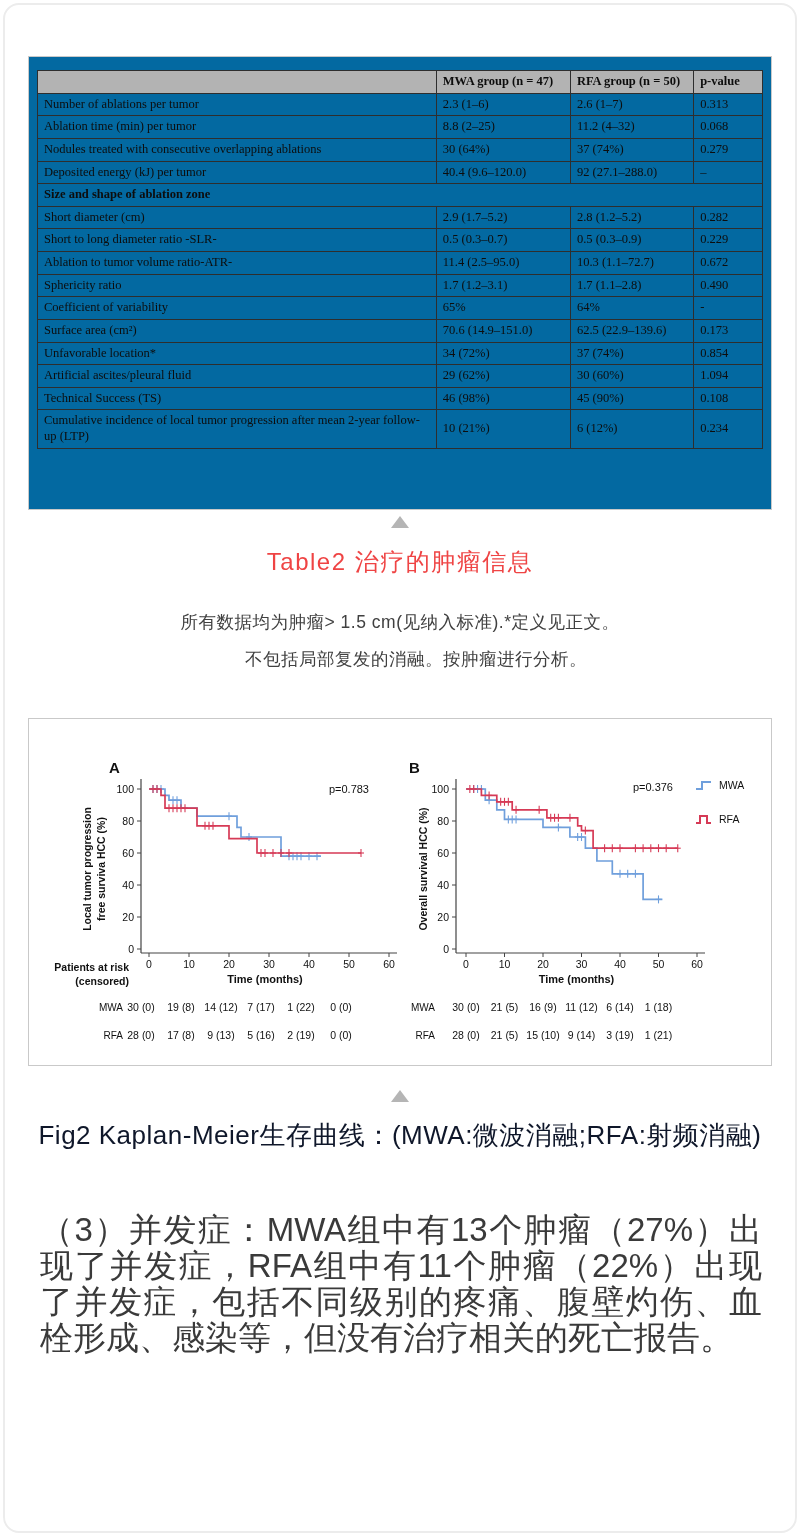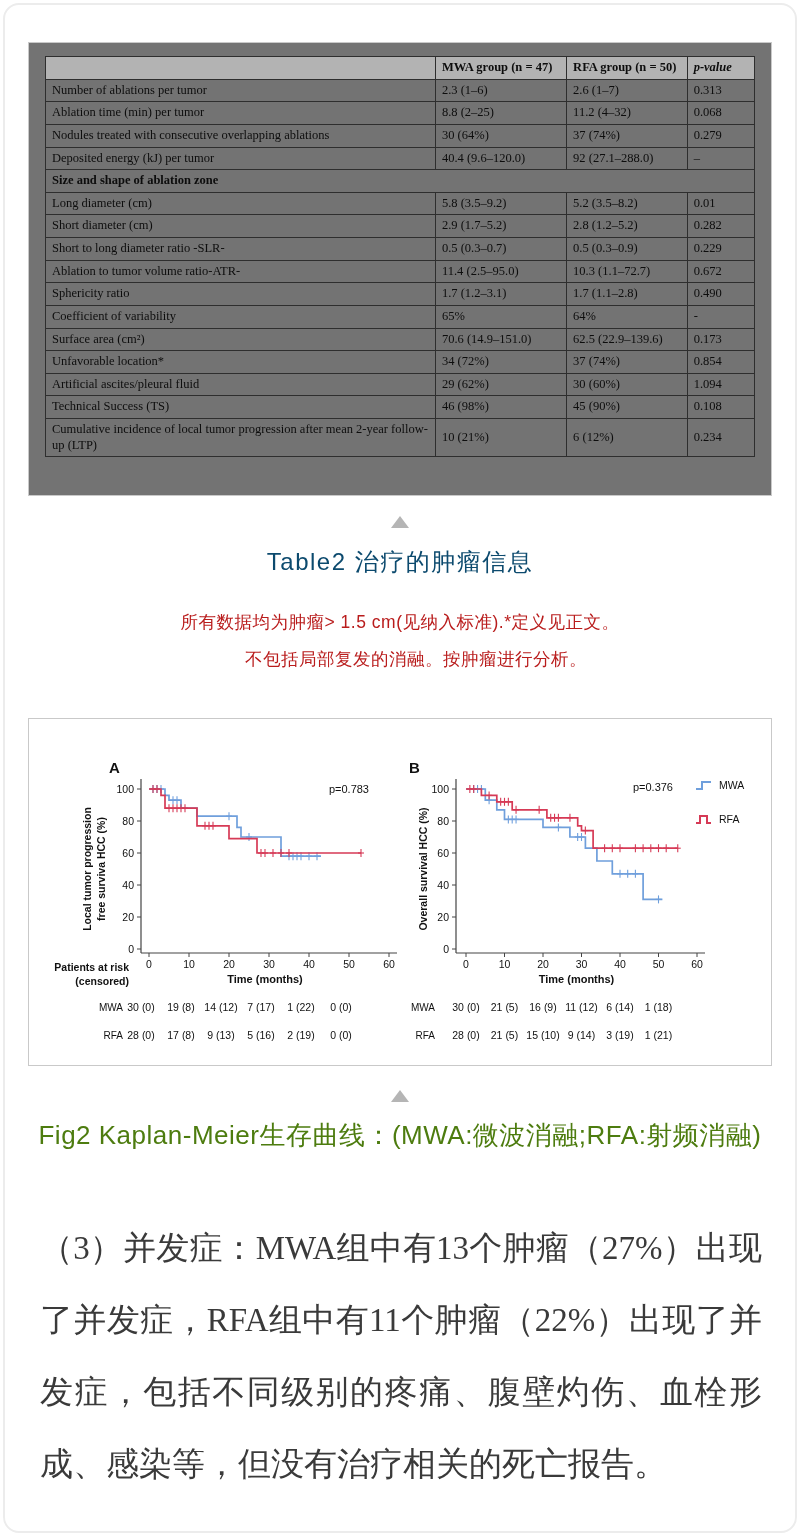--- a/index.html
+++ b/index.html
@@ -4,67 +4,67 @@
 <style>
   html,body{margin:0;padding:0;}
   body{
     width:800px;height:1536px;position:relative;background:#ffffff;
     font-family:"Liberation Sans",sans-serif;color:#222;overflow:hidden;
   }
   .page-frame{position:absolute;inset:3px;border:2px solid #ececec;border-radius:16px;pointer-events:none;}
 
   
   .table-block{
-    position:absolute;left:28px;top:42px;width:744px;height:454px;
-    border:1px solid #c9c9c9;box-sizing:border-box;padding:13px 16px;background:#737373;
+    position:absolute;left:28px;top:56px;width:744px;height:454px;
+    border:1px solid #c9c9c9;box-sizing:border-box;padding:13px 8px;background:#0369a1;
   }
   table.data-table{
     width:100%;border-collapse:collapse;
     font-family:"Liberation Serif",serif;font-size:12.5px;color:#0d0d0d;
     border:1.5px solid #2e2e2e;
   }
   table.data-table th, table.data-table td{
     border:1px solid #2e2e2e;padding:3px 6px;text-align:left;vertical-align:middle;line-height:1.25;
   }
   table.data-table thead th{background:#b3b3b3;font-weight:bold;}
-  table.data-table thead th:last-child{font-style:italic;}
+  table.data-table thead th:last-child{}
   td.section-cell{font-weight:bold;}
 
   
   .tri{width:0;height:0;border-left:9px solid transparent;border-right:9px solid transparent;
        border-bottom:12px solid #b5b5b5;margin:0 auto;}
   .tri-1{position:absolute;left:0;right:0;top:516px;}
   .tbl-caption{
     position:absolute;left:0;right:0;top:546px;text-align:center;
-    font-size:24px;font-weight:400;color:#0c4a6e;letter-spacing:1.5px;margin:0;
-  }
-  .note{position:absolute;left:0;right:0;text-align:center;font-size:17.5px;color:#b91c1c;margin:0;letter-spacing:.5px;}
+    font-size:24px;font-weight:400;color:#ef4444;letter-spacing:1.5px;margin:0;
+  }
+  .note{position:absolute;left:0;right:0;text-align:center;font-size:17.5px;color:#404040;margin:0;letter-spacing:.5px;}
   .note-1{top:610px;}
   .note-2{top:647px;margin-left:32px;}
 
   
   .figure-block{
     position:absolute;left:28px;top:718px;width:744px;height:348px;
     border:1px solid #c9c9c9;box-sizing:border-box;background:#fff;
   }
   .panels{display:flex;}
   .panel{width:372px;height:342px;}
   .panel svg{display:block;}
 
   .tri-2{position:absolute;left:0;right:0;top:1090px;}
   .fig-caption{
     position:absolute;left:0;right:0;top:1118px;text-align:center;
-    font-size:26px;font-weight:400;color:#4d7c0f;letter-spacing:.5px;margin:0;
+    font-size:26px;font-weight:400;color:#0f172a;letter-spacing:.5px;margin:0;
   }
 
   
   .body-paragraph{
     position:absolute;left:40px;top:1212px;width:722px;
-    font-size:33px;line-height:72px;color:#3a3a3a;text-align:justify;margin:0;
-    font-family:Liberation Serif, serif;
+    font-size:33px;line-height:36px;color:#3a3a3a;text-align:justify;margin:0;
+    font-family:Liberation Sans, sans-serif;
   }
 </style>
 </head>
 <body>
 
 <div class="page-frame"></div>
 
 <section class="table-block">
   <table class="data-table">
     <colgroup>
@@ -101,26 +101,20 @@
           <td>0.279</td>
         </tr>
         <tr>
           <td>Deposited energy (kJ) per tumor</td>
           <td>40.4 (9.6–120.0)</td>
           <td>92 (27.1–288.0)</td>
           <td>–</td>
         </tr>
         <tr>
           <td colspan="4" class="section-cell">Size and shape of ablation zone</td>
-        </tr>
-        <tr>
-          <td>Long diameter (cm)</td>
-          <td>5.8 (3.5–9.2)</td>
-          <td>5.2 (3.5–8.2)</td>
-          <td>0.01</td>
         </tr>
         <tr>
           <td>Short diameter (cm)</td>
           <td>2.9 (1.7–5.2)</td>
           <td>2.8 (1.2–5.2)</td>
           <td>0.282</td>
         </tr>
         <tr>
           <td>Short to long diameter ratio -SLR-</td>
           <td>0.5 (0.3–0.7)</td>

